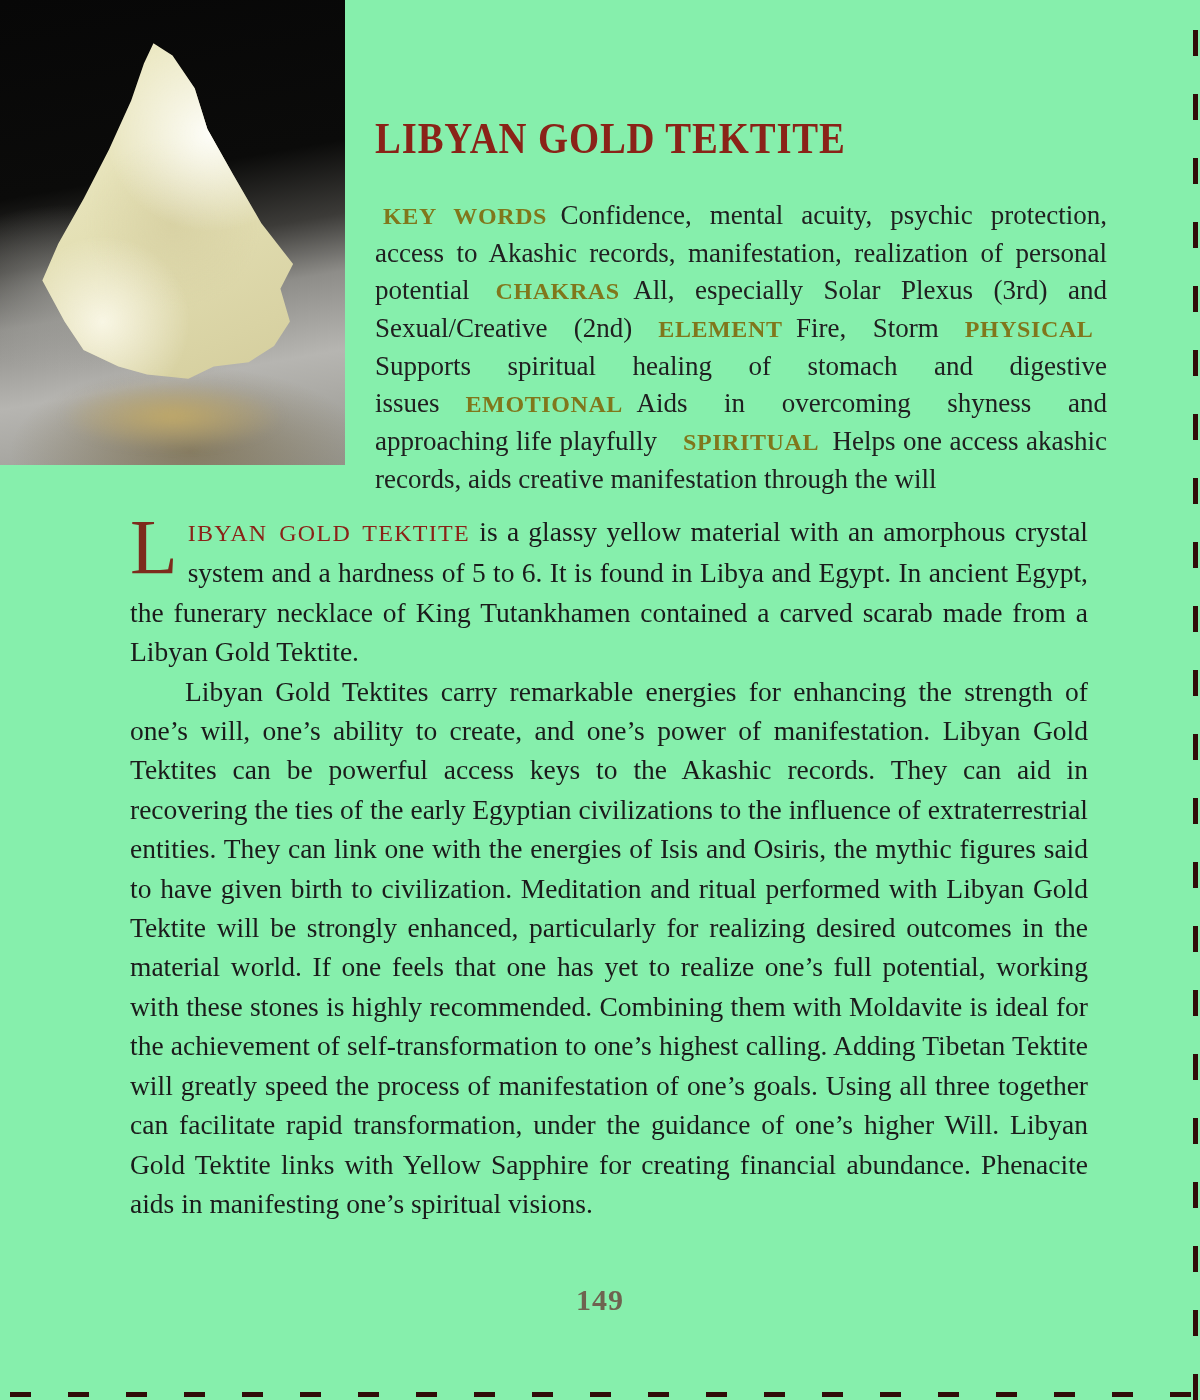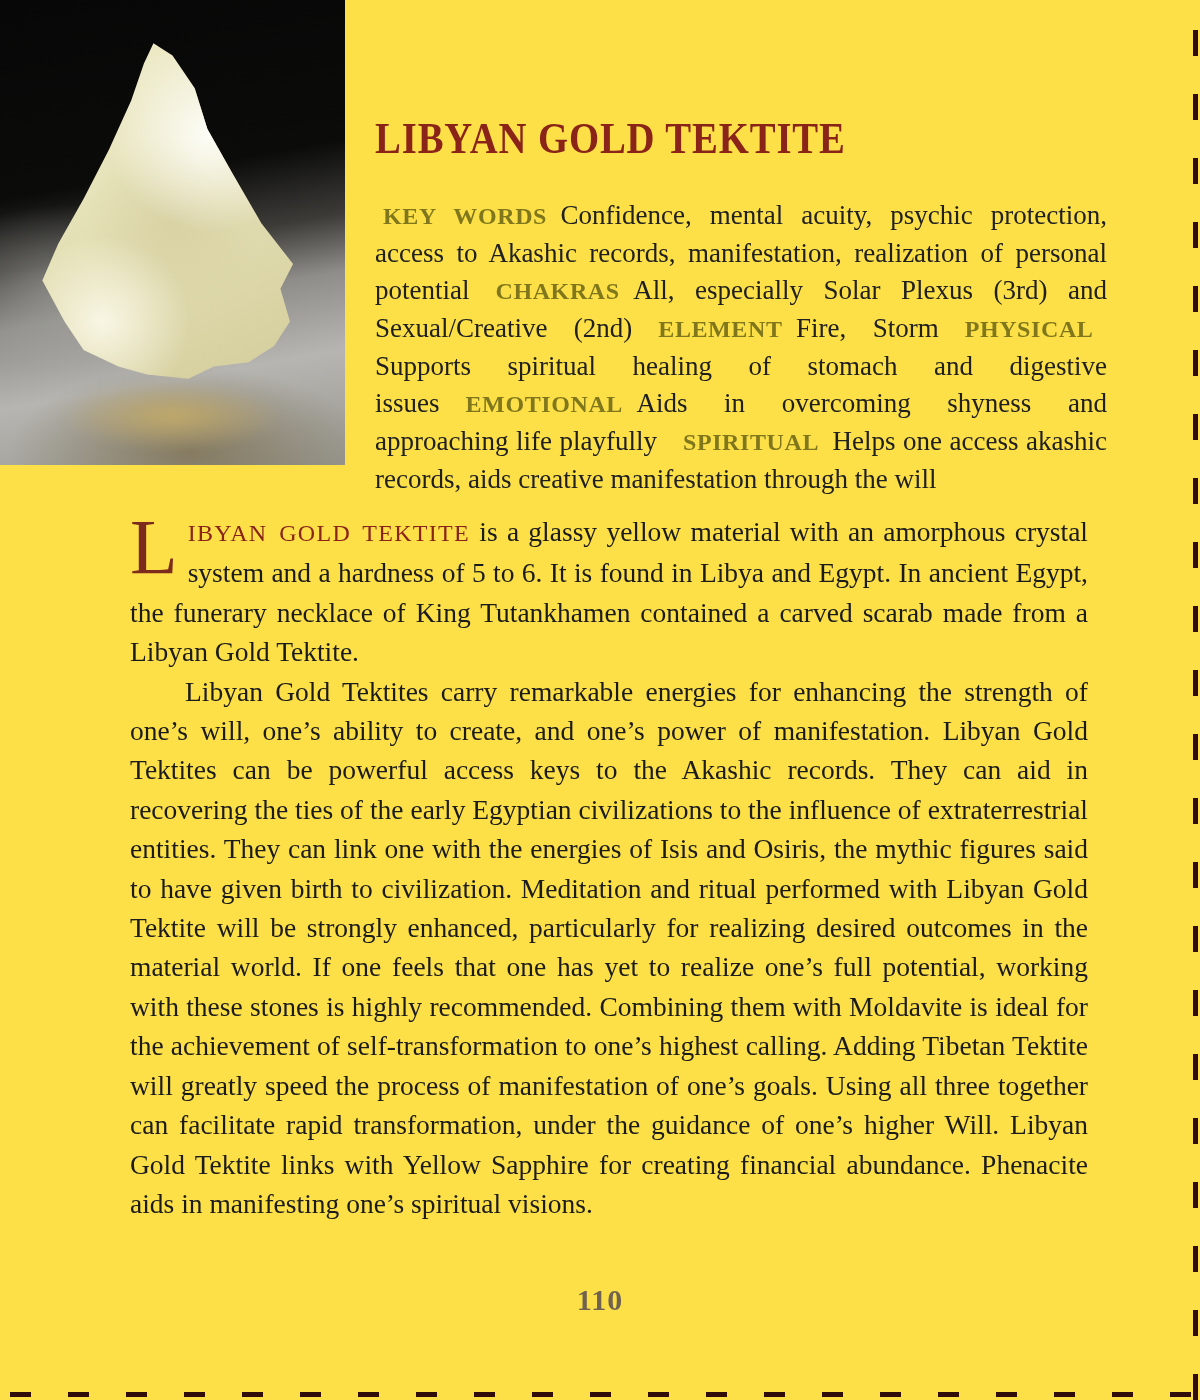--- a/index.html
+++ b/index.html
@@ -1,19 +1,19 @@
 <!DOCTYPE html>
 <html lang="en"><head>
 <meta charset="utf-8">
 <style>
   html,body{margin:0;padding:0;background:#ffffff;}
   .page{
     position:relative;
     width:1200px;height:1400px;
-    background:#fde047;
+    background:#86efac;
     font-family:"Liberation Serif", serif;
     overflow:hidden;
   }
 
   
   .photo{
     position:absolute;left:0;top:0;width:345px;height:465px;
     background:
       radial-gradient(ellipse 70% 30% at 20% 62%, rgba(175,175,170,0.55), rgba(175,175,170,0) 60%),
       radial-gradient(ellipse 80% 28% at 55% 97%, rgba(110,92,50,0.55), rgba(110,92,50,0) 65%),
@@ -98,15 +98,15 @@
 
   <h1 class="title">LIBYAN GOLD TEKTITE</h1>
 
   <p class="keywords"><span class="kw-label">KEY WORDS</span><span class="kw-text"> Confidence, mental acuity, psychic protection, access to Akashic records, manifestation, realization of personal potential</span><span class="kw-label gap">CHAKRAS</span><span class="kw-text"> All, especially Solar Plexus (3rd) and Sexual/Creative (2nd)</span><span class="kw-label gap">ELEMENT</span><span class="kw-text"> Fire, Storm</span><span class="kw-label gap">PHYSICAL</span><span class="kw-text"> Supports spiritual healing of stomach and digestive issues</span><span class="kw-label gap">EMOTIONAL</span><span class="kw-text"> Aids in overcoming shyness and approaching life playfully</span><span class="kw-label gap">SPIRITUAL</span><span class="kw-text"> Helps one access akashic records, aids creative manifestation through the will</span></p>
 
   <div class="body-text">
     <p><span class="dropcap">L</span><span class="lead-caps">IBYAN GOLD TEKTITE</span><span> is a glassy yellow material with an amorphous crystal system and a hardness of 5 to 6. It is found in Libya and Egypt. In ancient Egypt, the funerary necklace of King Tutankhamen contained a carved scarab made from a Libyan Gold Tektite.</span></p>
     <p class="para-indent">Libyan Gold Tektites carry remarkable energies for enhancing the strength of one’s will, one’s ability to create, and one’s power of manifestation. Libyan Gold Tektites can be powerful access keys to the Akashic records. They can aid in recovering the ties of the early Egyptian civilizations to the influence of extraterrestrial entities. They can link one with the energies of Isis and Osiris, the mythic figures said to have given birth to civilization. Meditation and ritual performed with Libyan Gold Tektite will be strongly enhanced, particularly for realizing desired outcomes in the material world. If one feels that one has yet to realize one’s full potential, working with these stones is highly recommended. Combining them with Moldavite is ideal for the achievement of self-transformation to one’s highest calling. Adding Tibetan Tektite will greatly speed the process of manifestation of one’s goals. Using all three together can facilitate rapid transformation, under the guidance of one’s higher Will. Libyan Gold Tektite links with Yellow Sapphire for creating financial abundance. Phenacite aids in manifesting one’s spiritual visions.</p>
   </div>
 
-  <div class="folio">110</div>
+  <div class="folio">149</div>
 
 </div>
 
 </body></html>

